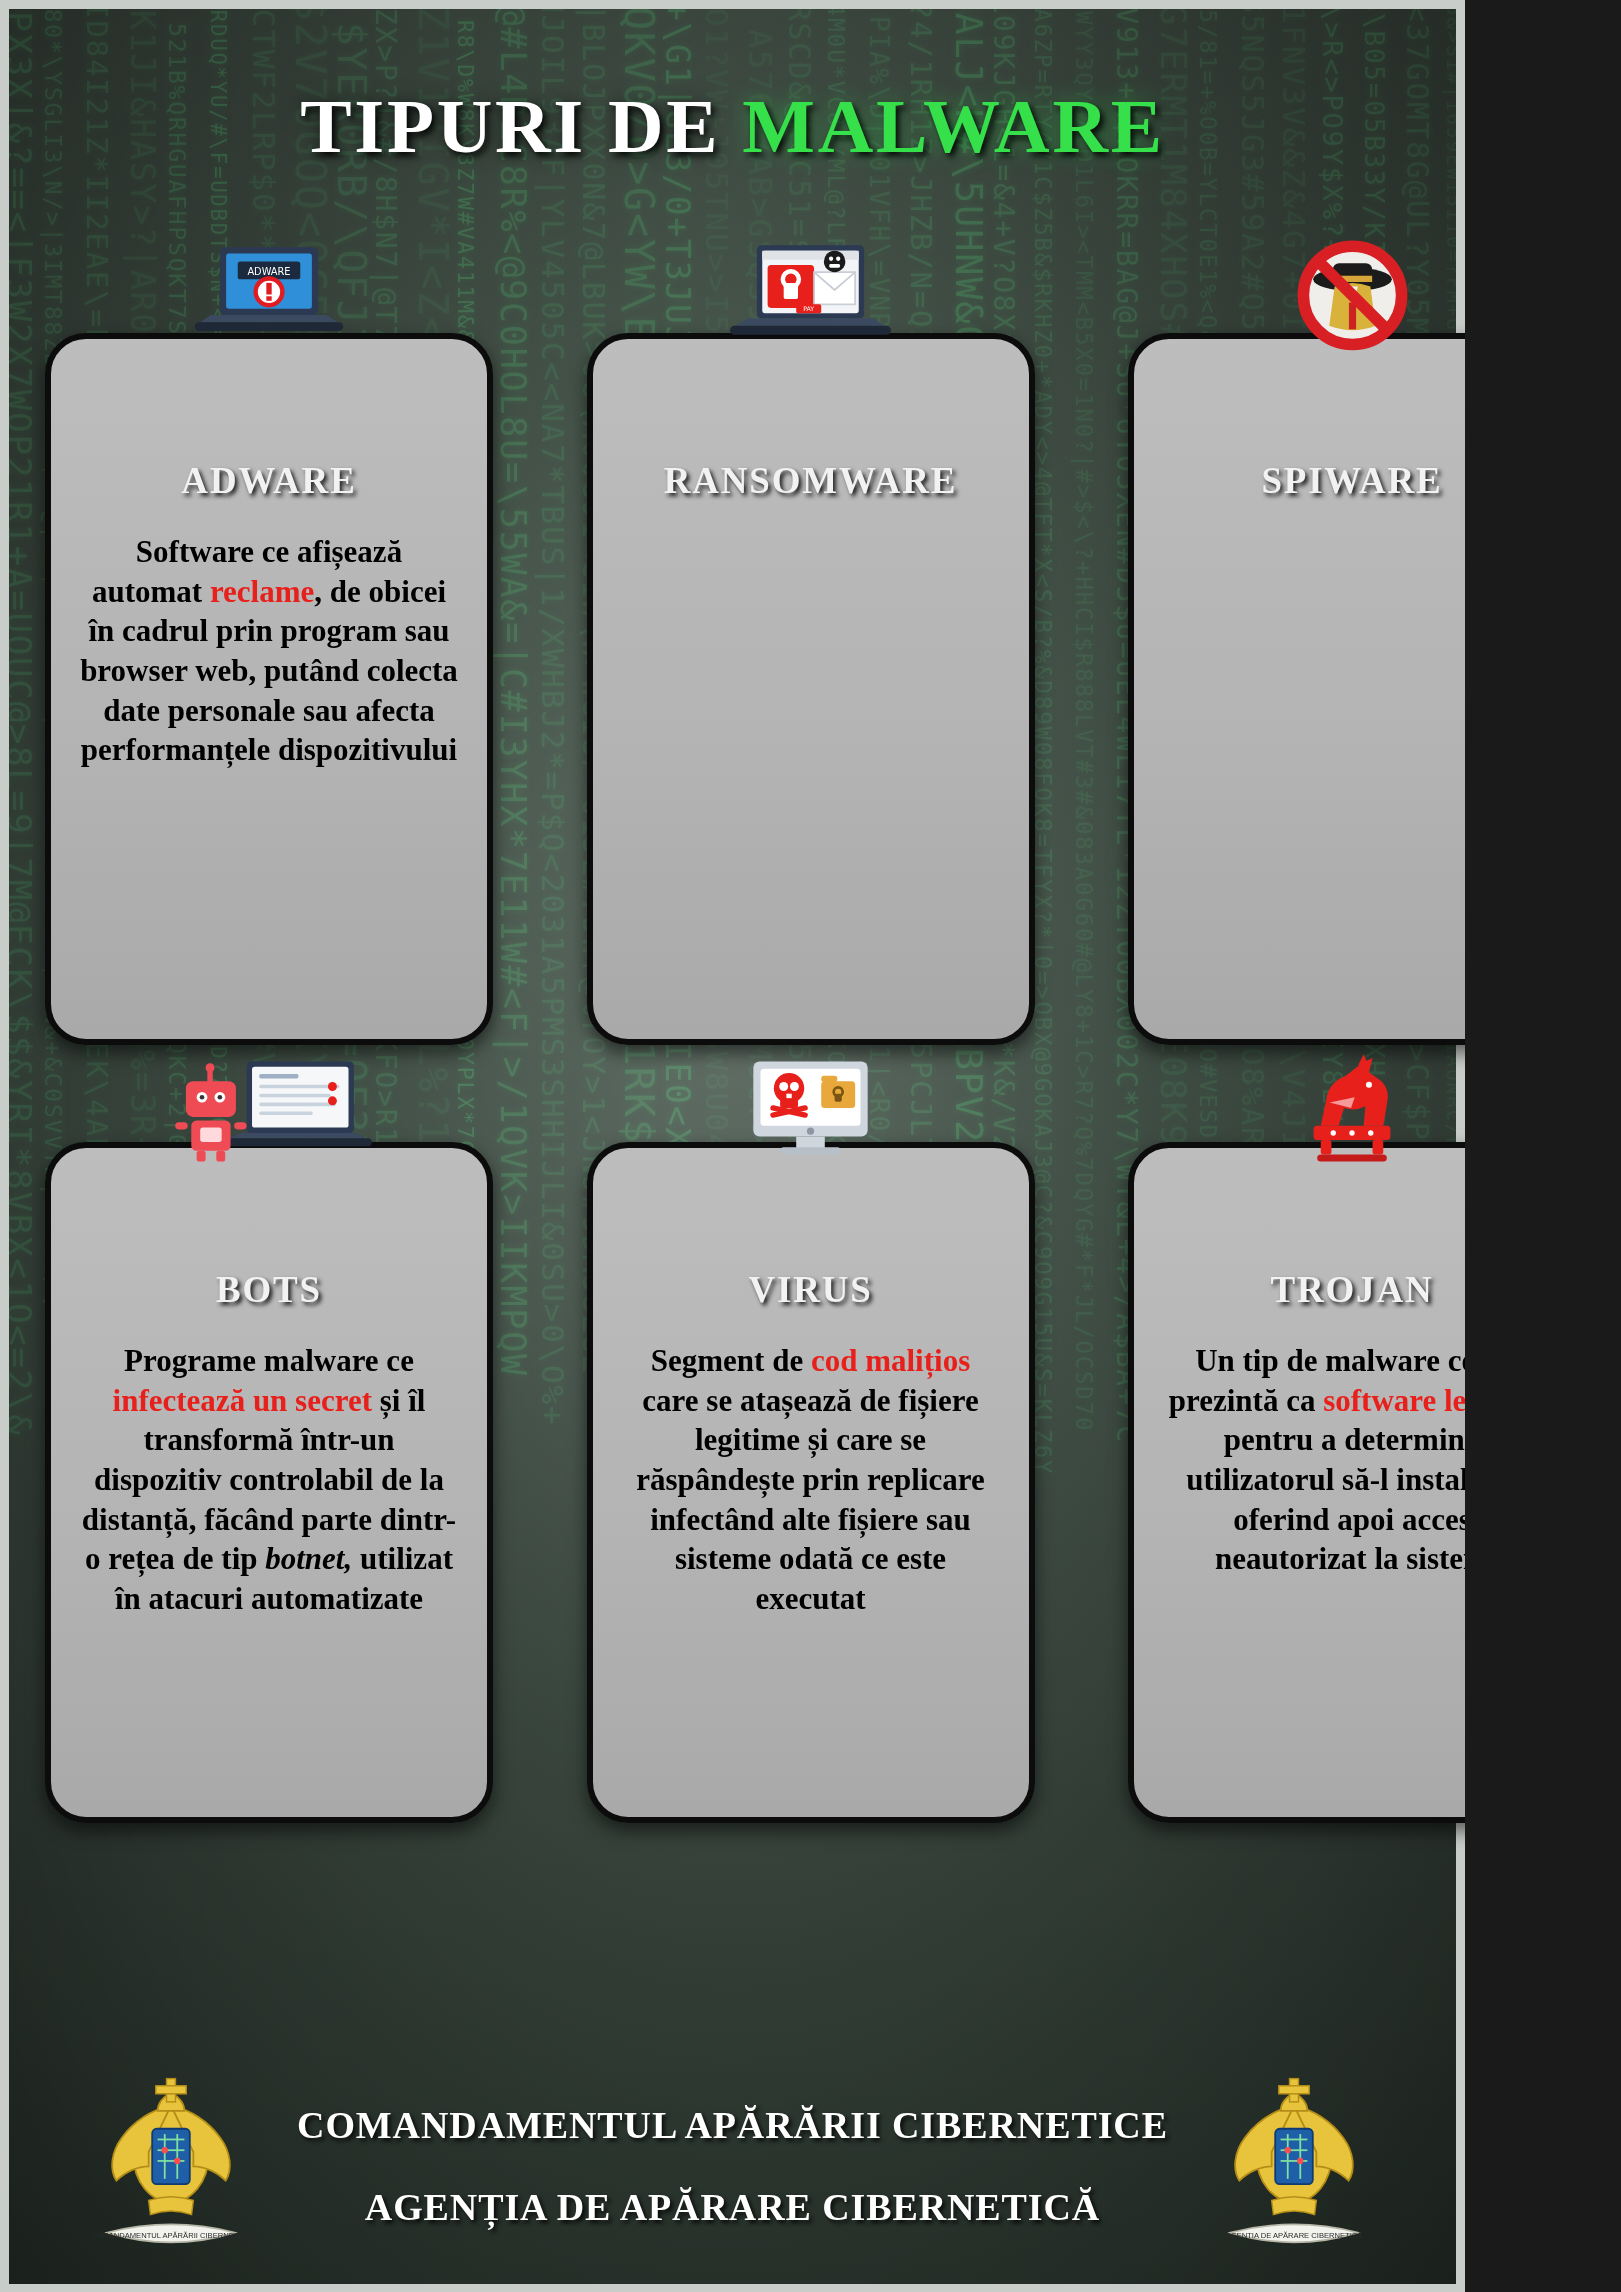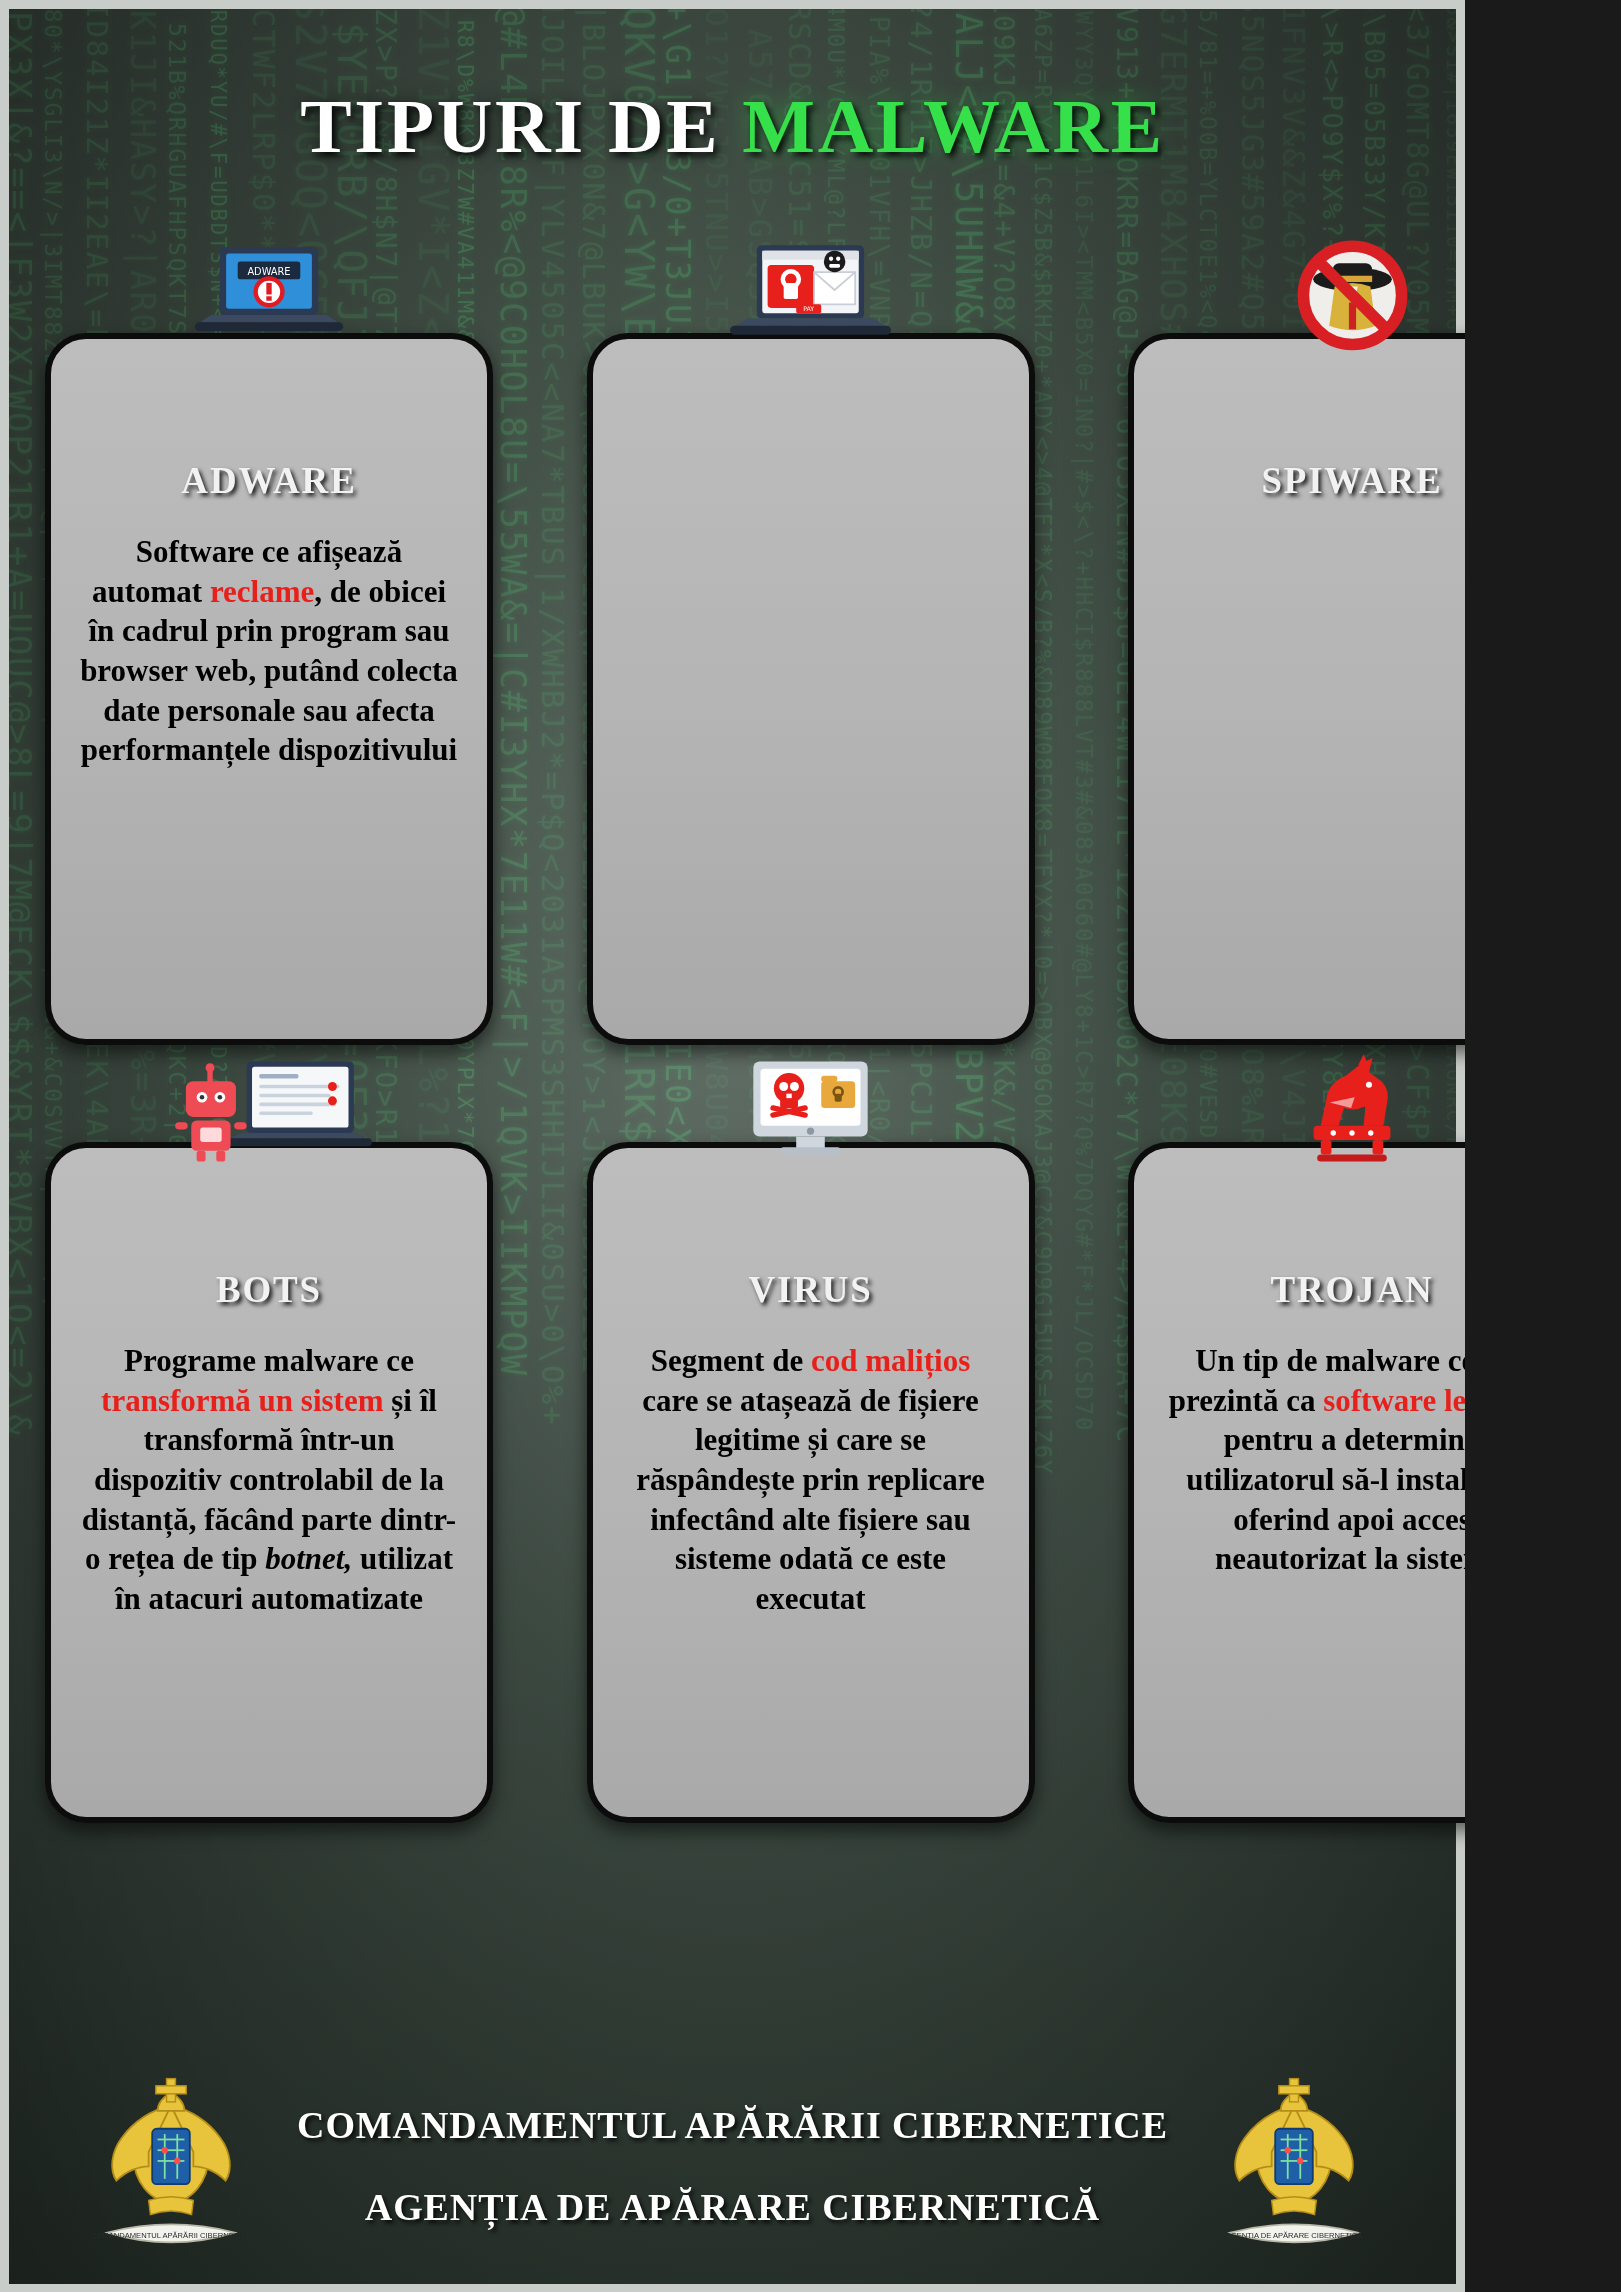--- a/index.html
+++ b/index.html
@@ -274,20 +274,21 @@
               <circle cx="127" cy="24" r="12" fill="#1b1b1b"></circle>
               <circle cx="123" cy="21" r="2.4" fill="#ffffff"></circle>
               <circle cx="131" cy="21" r="2.4" fill="#ffffff"></circle>
               <rect x="121" y="27" width="12" height="4" rx="1.5" fill="#ffffff"></rect>
               <rect x="84" y="72" width="28" height="10" rx="2" fill="#e8201c"></rect>
               <text x="98" y="80" font-size="7" fill="#ffffff" text-anchor="middle" font-family="DejaVu Sans, sans-serif">PAY</text>
               <path d="M16 96 L184 96 L170 88 L30 88 Z" fill="#3b4a60"></path>
               <rect x="10" y="96" width="180" height="10" rx="5" fill="#1e2836"></rect>
             </svg>
           </div>
+          <div class="card-title">RANSOMWARE</div>
         </div>
 
         <div class="card">
           <div class="card-icon">
             <svg width="143" height="134" viewBox="0 0 160 150">
               <circle cx="80" cy="62" r="55" fill="#efeeea"></circle>
               <ellipse cx="80" cy="44" rx="44" ry="13" fill="#1b1b1b"></ellipse>
               <rect x="58" y="26" width="44" height="20" rx="7" fill="#1b1b1b"></rect>
               <rect x="58" y="40" width="44" height="7" fill="#d8a53a"></rect>
               <path d="M60 52 Q80 44 100 52 L106 96 Q80 106 54 96 Z" fill="#d9b23c"></path>
@@ -327,21 +328,21 @@
               <circle cx="49" cy="21" r="5" fill="#ef4b55"></circle>
               <rect x="28" y="80" width="44" height="34" rx="6" fill="#ef4b55"></rect>
               <rect x="38" y="88" width="24" height="16" rx="3" fill="#ffd9dc"></rect>
               <rect x="10" y="82" width="14" height="8" rx="4" fill="#ef4b55"></rect>
               <rect x="76" y="82" width="14" height="8" rx="4" fill="#ef4b55"></rect>
               <rect x="34" y="114" width="10" height="12" rx="3" fill="#ef4b55"></rect>
               <rect x="56" y="114" width="10" height="12" rx="3" fill="#ef4b55"></rect>
             </svg>
           </div>
           <div class="card-title">BOTS</div>
-          <div class="card-body"><span>Programe malware ce </span><span class="hl">transformă un sistem</span><span> și îl transformă într-un dispozitiv controlabil de la distanță, făcând parte dintr-o rețea de tip </span><span class="it">botnet,</span><span> utilizat în atacuri automatizate</span></div>
+          <div class="card-body"><span>Programe malware ce </span><span class="hl">infectează un secret</span><span> și îl transformă într-un dispozitiv controlabil de la distanță, făcând parte dintr-o rețea de tip </span><span class="it">botnet,</span><span> utilizat în atacuri automatizate</span></div>
         </div>
 
         <div class="card tall">
           <div class="card-icon">
             <svg width="179" height="134" viewBox="0 0 200 150">
               <rect x="36" y="14" width="128" height="84" rx="7" fill="#cfd6de"></rect>
               <rect x="44" y="22" width="112" height="64" rx="4" fill="#ffffff"></rect>
               <circle cx="100" cy="92" r="4" fill="#8d97a3"></circle>
               <rect x="84" y="98" width="32" height="14" fill="#cfd6de"></rect>
               <rect x="66" y="110" width="68" height="8" rx="4" fill="#b7c0c9"></rect>

